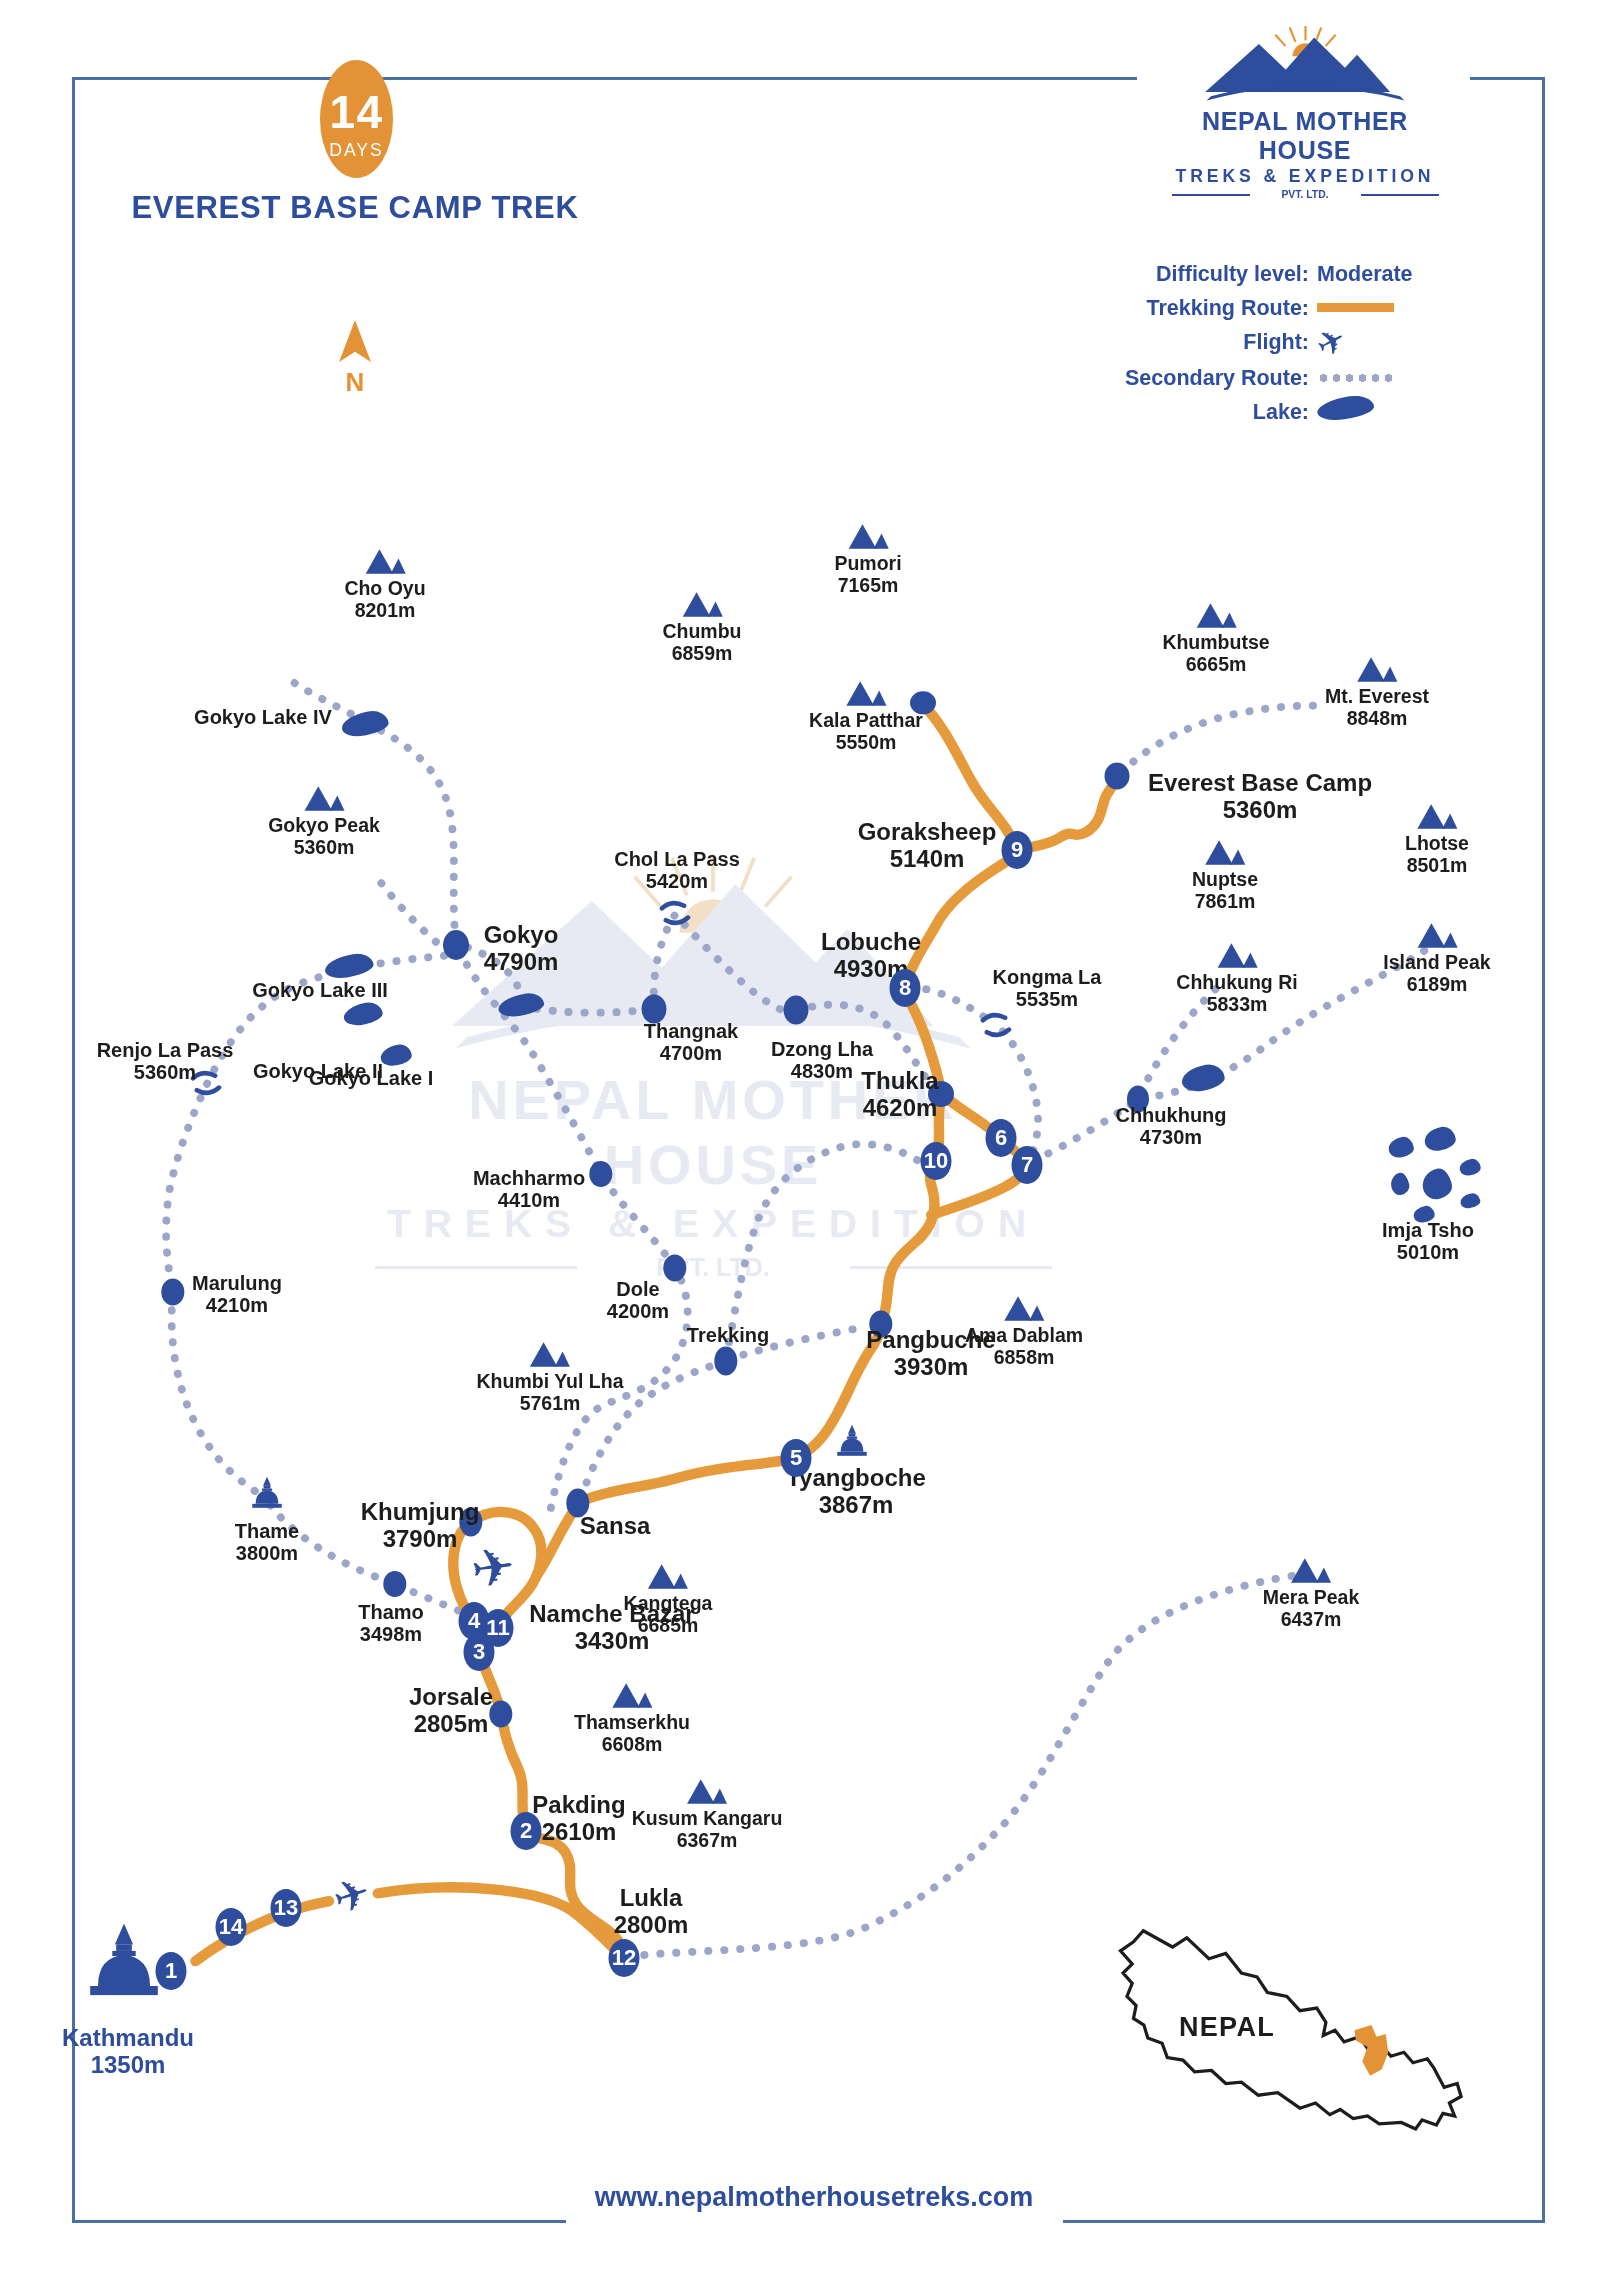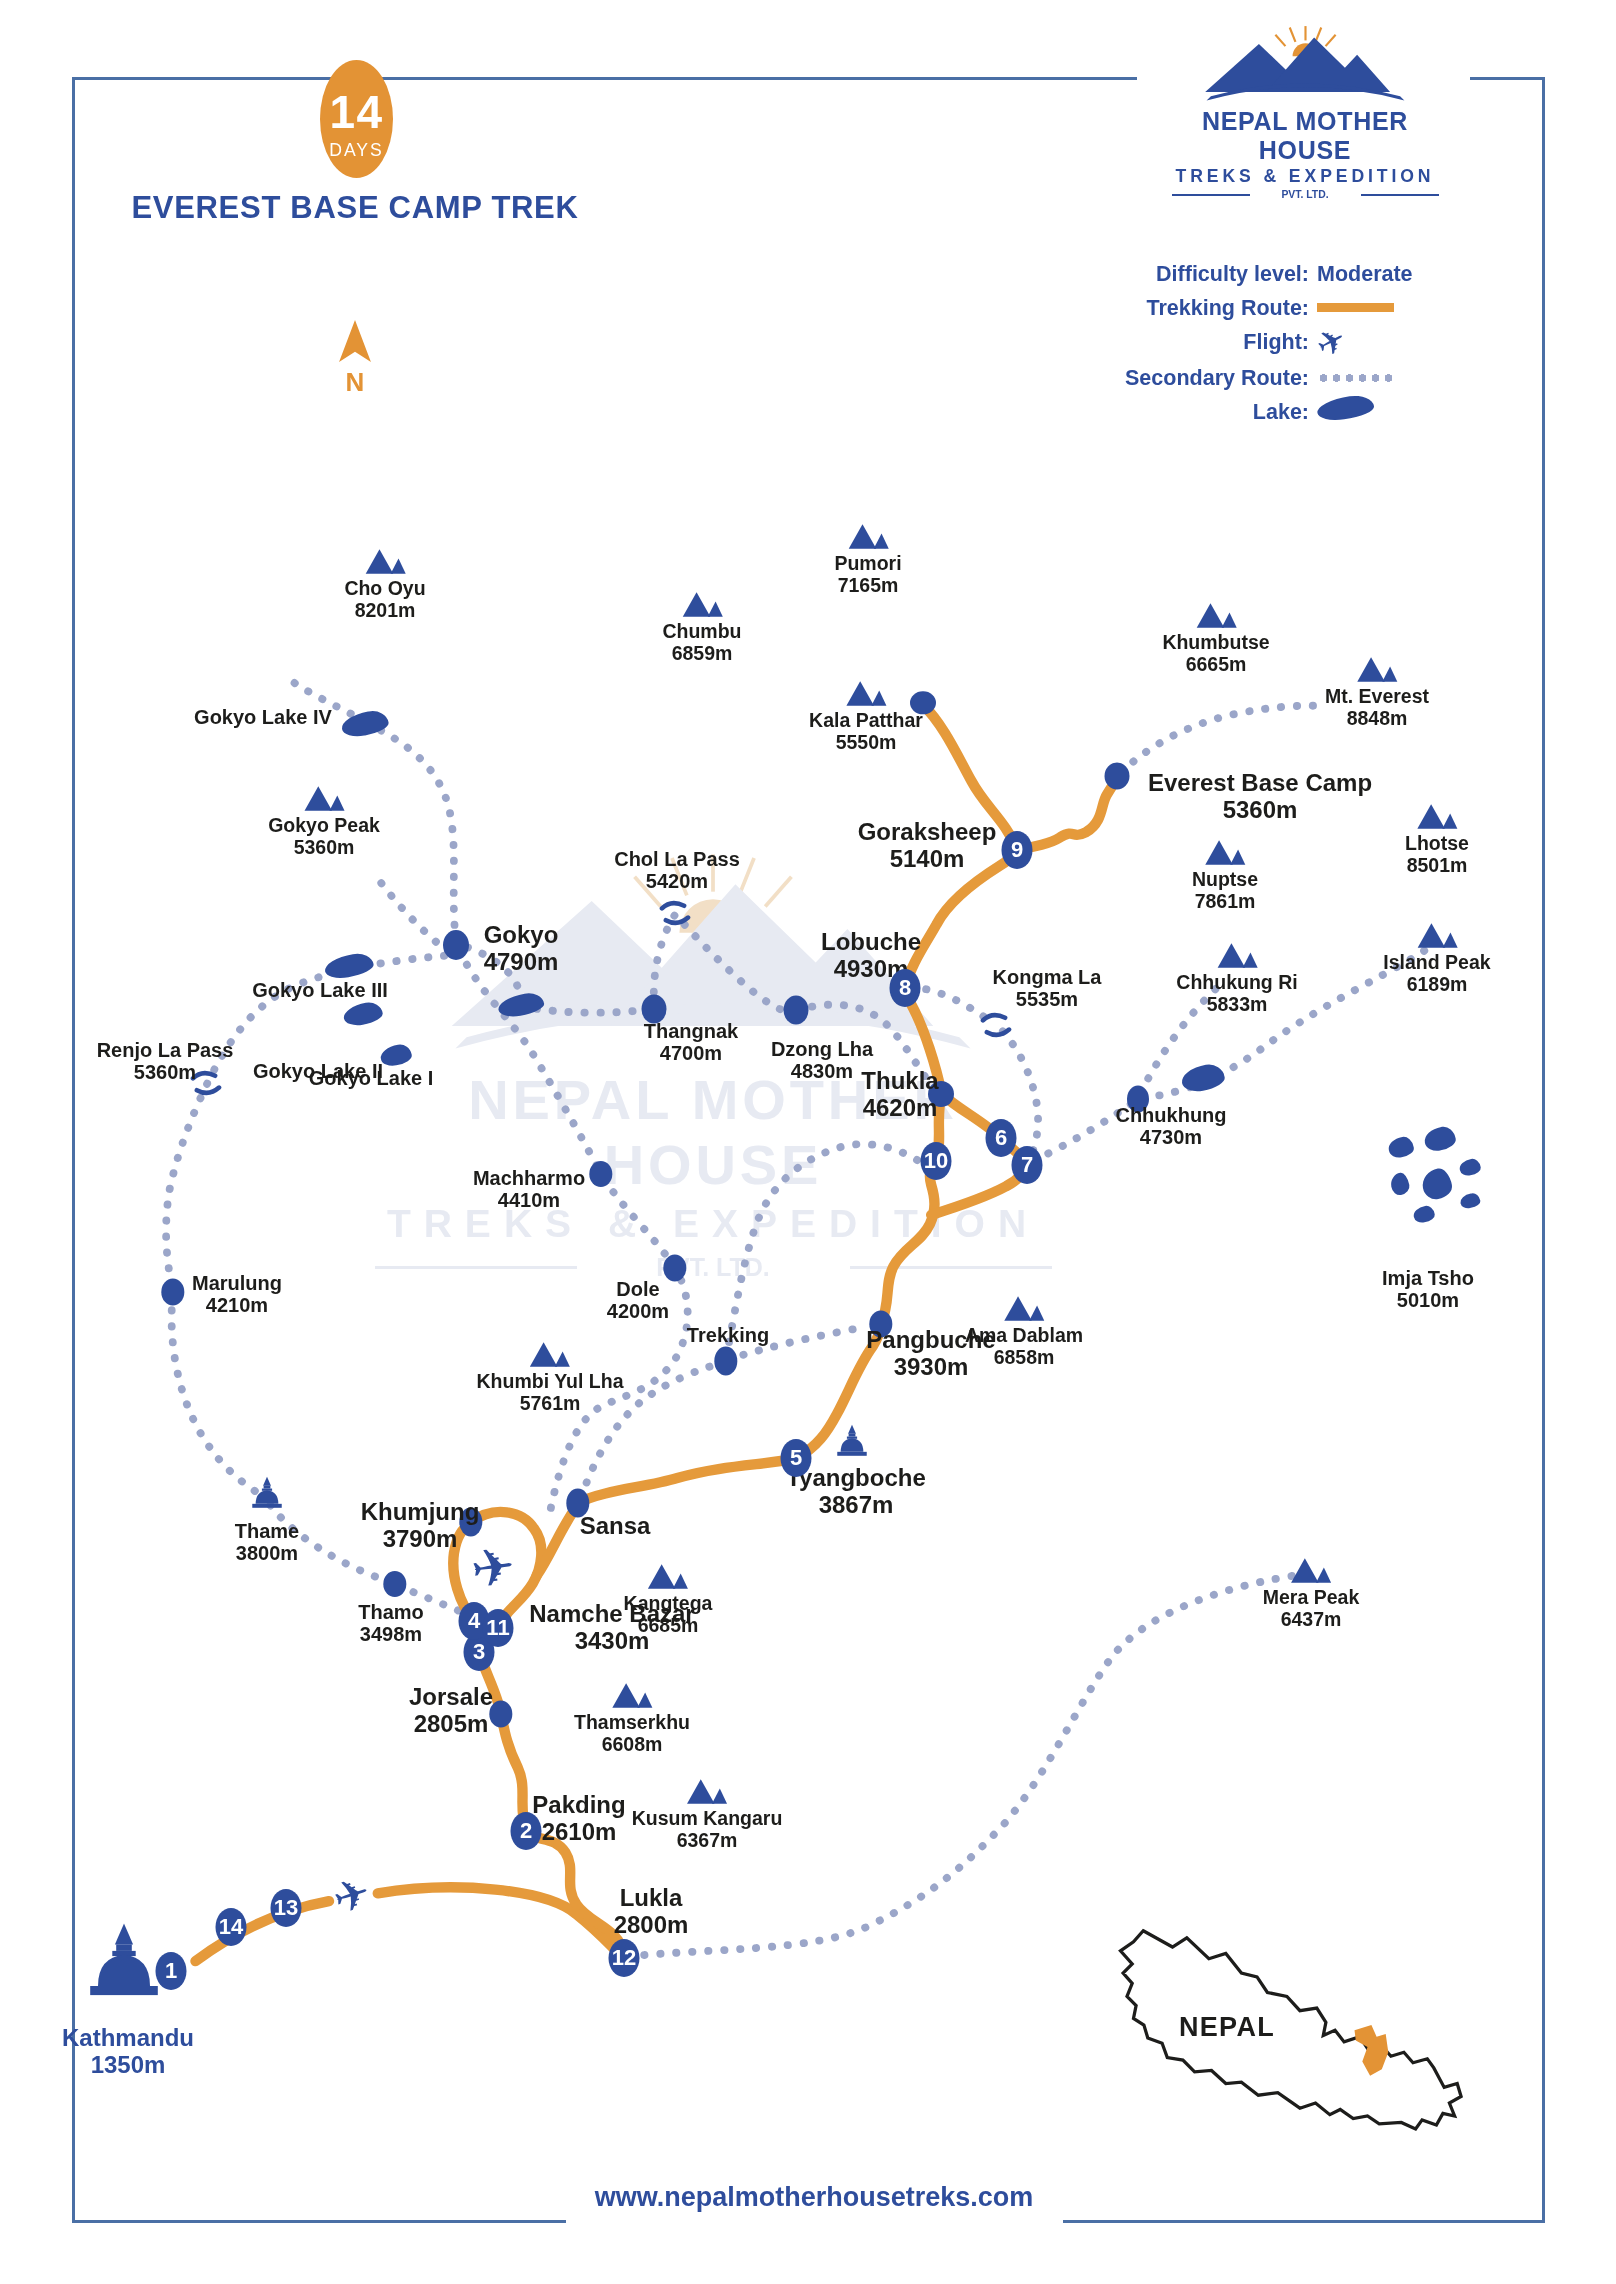--- a/index.html
+++ b/index.html
@@ -378,21 +378,21 @@
       <div class="dot" style="left: 726px; top: 1361px; width: 23.4px; height: 29px;"></div>
       <div class="lbl" style="left: 728px; top: 1335px;">
       <span class="nm">Trekking</span>
 
     </div>
       <div class="dot" style="left: 881px; top: 1324px; width: 23.4px; height: 27px;"></div>
       <div class="lbl big" style="left: 931px; top: 1354px;">
       <span class="nm">Pangbuche</span>
       <span class="el">3930m</span>
     </div>
-      <div class="lbl" style="left: 1428px; top: 1241px; margin-top: 48px;">
+      <div class="lbl" style="left: 1428px; top: 1241px;">
       <span class="nm">Imja Tsho</span>
       <span class="el">5010m</span>
     </div>
       <svg class="stupa" width="34" height="33" viewBox="0 0 60 56" style="left: 852px; top: 1457px;">
       <polygon points="30,0 37,16 23,16" fill="#2e4d9c"></polygon>
       <rect x="24" y="16" width="12" height="5" fill="#2e4d9c"></rect>
       <rect x="21" y="21" width="18" height="4" fill="#2e4d9c"></rect>
       <path d="M10,48 Q10,26 30,24 Q50,26 50,48 Z" fill="#2e4d9c"></path>
       <rect x="4" y="48" width="52" height="7" fill="#2e4d9c"></rect>
     </svg>

